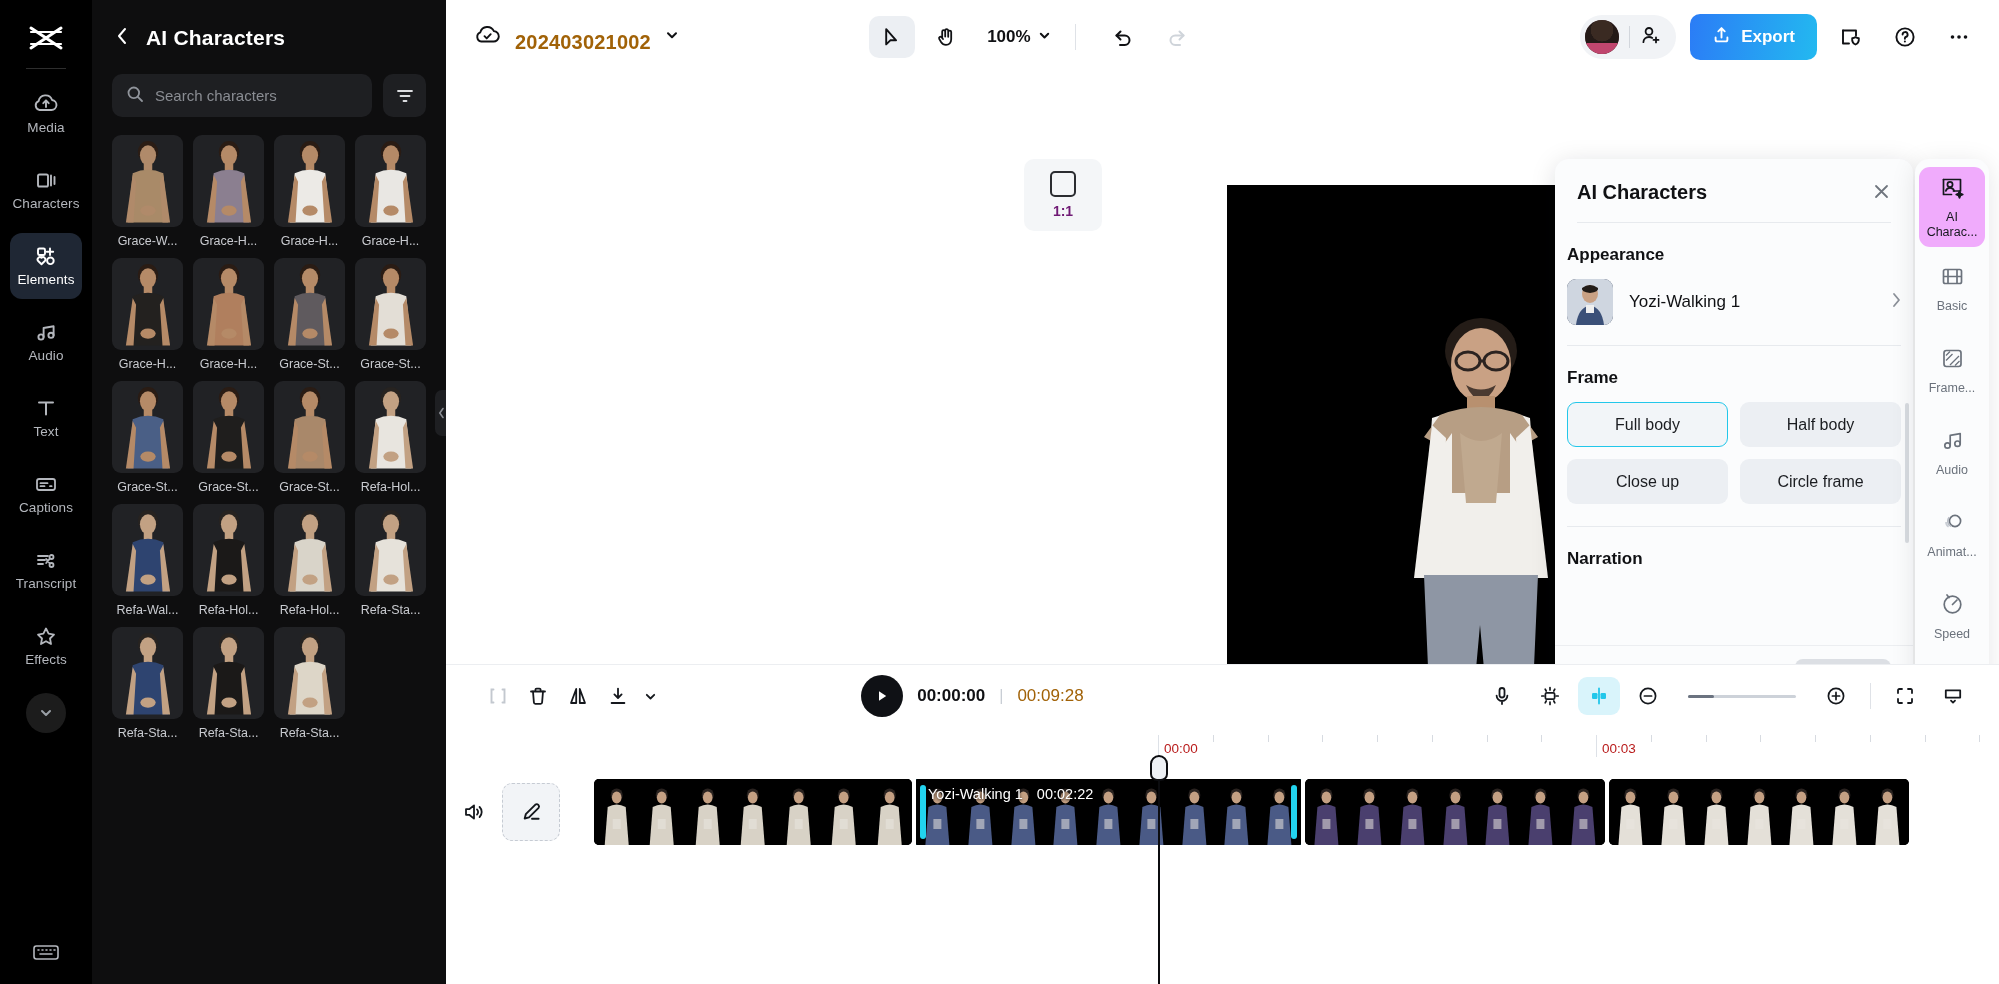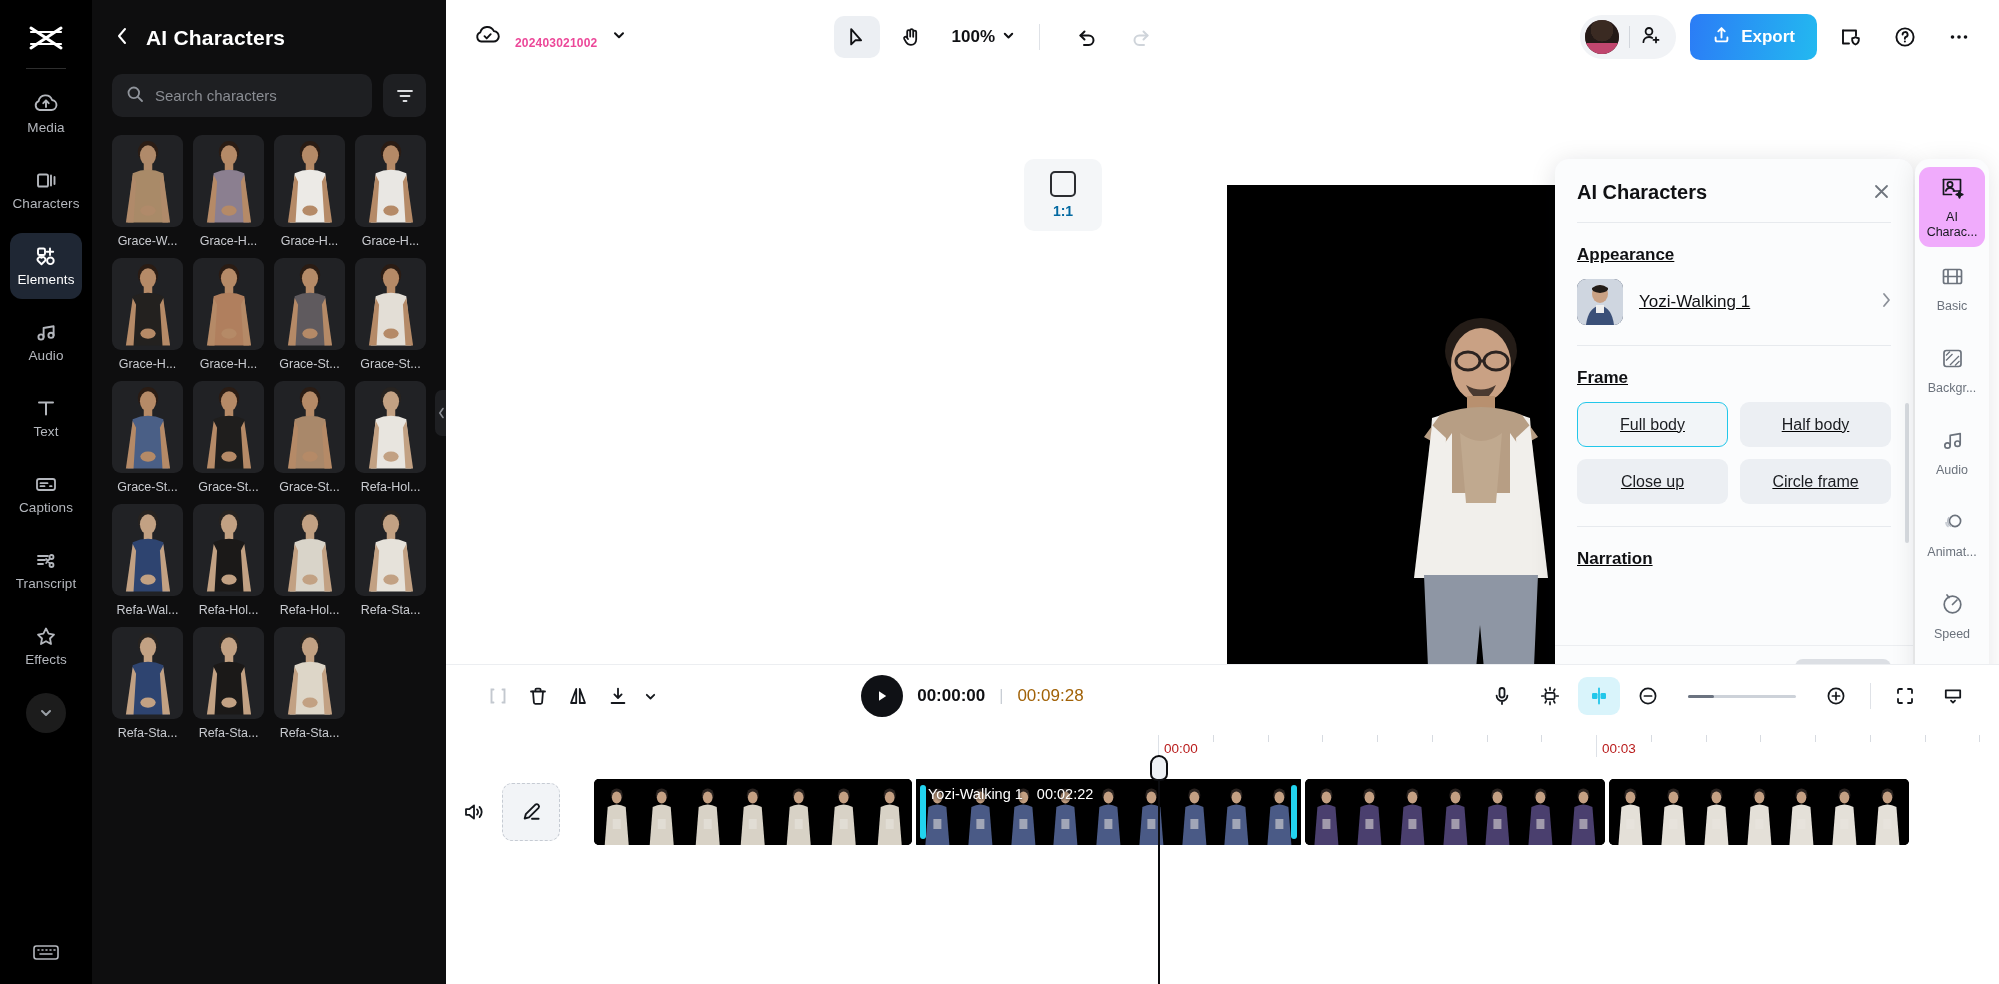--- a/index.html
+++ b/index.html
@@ -76,21 +76,21 @@
     background: #1e1f22; border-radius: 7px 0 0 7px; z-index: 5;
     display:flex; align-items:center; justify-content:center; color:#8a8d93; font-size:11px;
   }
 
   
   .main { flex: 1; height: 984px; background: #ffffff; display: flex; flex-direction: column; position: relative; }
 
   
   .topbar { height: 73px; flex: 0 0 73px; display:flex; align-items:center; background:#fff; padding: 0 20px 0 28px; }
   .tb-left { display:flex; align-items:center; gap: 14px; }
-  .proj-name { font-size: 12px; font-weight: 700; color: #ec4899; letter-spacing:.2px;margin-top:12px; }
+  .proj-name { font-size: 20px; font-weight: 700; color: #a16207; letter-spacing:.2px;margin-top:12px; }
   .caret { color:#101114; font-size: 13px; }
   .tb-center { margin-left: auto; margin-right:auto; display:flex; align-items:center; gap: 8px; }
   .tool-btn {
     width: 46px; height: 42px; border-radius: 10px; display:flex; align-items:center; justify-content:center;
     color:#101114; cursor:pointer;
   }
   .tool-btn.sel { background:#eceff3; }
   .zoom-val { font-size: 17px; font-weight: 700; color:#101114; display:flex; align-items:center; gap:7px; cursor:pointer; margin-left:10px;}
   .vdiv { width:1px; height:26px; background:#dfe2e7; margin: 0 16px; }
   .tb-right { display:flex; align-items:center; gap: 14px; margin-left:auto; }
@@ -111,38 +111,38 @@
   .icon-btn { width:40px; height:40px; display:flex; align-items:center; justify-content:center; color:#101114; cursor:pointer; }
 
   
   .stage { flex: 1; background: #ffffff; position: relative; }
   .ratio-chip {
     position:absolute; left: 578px; top: 86px; width: 78px; height: 72px;
     background:#f4f6f8; border-radius: 10px; display:flex; flex-direction:column;
     align-items:center; justify-content:center; gap:6px; cursor:pointer;
   }
   .ratio-sq { width:26px; height:26px; border:2.5px solid #2b2d31; border-radius:5px; }
-  .ratio-txt { font-size:14px; font-weight:700; color:#0369a1; }
+  .ratio-txt { font-size:14px; font-weight:700; color:#701a75; }
   .preview {
     position:absolute; left: 1035px; top: 112px; width: 508px; height: 528px;
     background:#000; transform: translateX(-50%);
   }
   .preview-person { position:absolute; left:50%; transform:translateX(-50%); bottom:0; }
 
   
   .rpanel {
     position: absolute; right: 86px; top: 86px; width: 358px; height: 552px;
     background: #fbfcfd; border-radius: 14px; box-shadow: 0 4px 26px rgba(16,20,30,.13);
     overflow: hidden; display:flex; flex-direction:column;
   }
   .rp-head { display:flex; align-items:center; padding: 22px 22px 0 22px; }
   .rp-title { font-size: 20px; font-weight: 700; color: #101114; }
   .rp-close { margin-left:auto; color:#6f757e; font-size: 21px; cursor:pointer; line-height:1; }
   .rp-hr { height:1px; background:#e7eaee; margin: 18px 22px 0; }
-  .rp-body { padding: 0 22px; flex:1; overflow:hidden; position:relative;text-decoration:underline; }
+  .rp-body { padding: 0 12px; flex:1; overflow:hidden; position:relative; }
   .sec-title { font-size:17px; font-weight:700; color:#101114; margin-top: 22px; }
   .appearance-row { display:flex; align-items:center; gap:16px; margin-top: 14px; cursor:pointer;}
   .app-thumb { width:46px; height:46px; border-radius:9px; background:#2c3850; overflow:hidden; position:relative; }
   .app-name { font-size:17px; color:#101114; }
   .app-arrow { margin-left:auto; color:#8b9099; font-size:17px; }
   .frame-grid { display:grid; grid-template-columns: 1fr 1fr; gap: 12px; margin-top: 14px; }
   .frame-btn {
     height: 45px; border-radius: 9px; background:#eceff3; border: 1.5px solid transparent;
     display:flex; align-items:center; justify-content:center; font-size:16px; color:#1b1d21; cursor:pointer;
   }
@@ -841,21 +841,21 @@
           </span>
           <span class="rr-lbl">Basic</span>
         </div>
         <div class="rr-item">
           <span>
             <svg width="25" height="25" viewBox="0 0 25 25" fill="none" stroke="currentColor" stroke-width="1.7" stroke-linejoin="round">
               <rect x="4" y="4.5" width="17" height="16" rx="2.4"></rect>
               <path d="M6 14.5 12.5 8M10 19 19 10M6 9.5 10 5.5M15 19.5 19.5 15" stroke-width="1.3"></path>
             </svg>
           </span>
-          <span class="rr-lbl">Backgr...</span>
+          <span class="rr-lbl">Frame...</span>
         </div>
         <div class="rr-item">
           <span>
             <svg width="25" height="25" viewBox="0 0 25 25" fill="none" stroke="currentColor" stroke-width="1.7" stroke-linejoin="round">
               <circle cx="7.5" cy="17.5" r="2.7"></circle>
                 <circle cx="17.5" cy="15.7" r="2.7"></circle>
               <path d="M10.2 17.5V7.4l10-1.8v10.1" stroke-linecap="round"></path>
             </svg>
           </span>
           <span class="rr-lbl">Audio</span>

